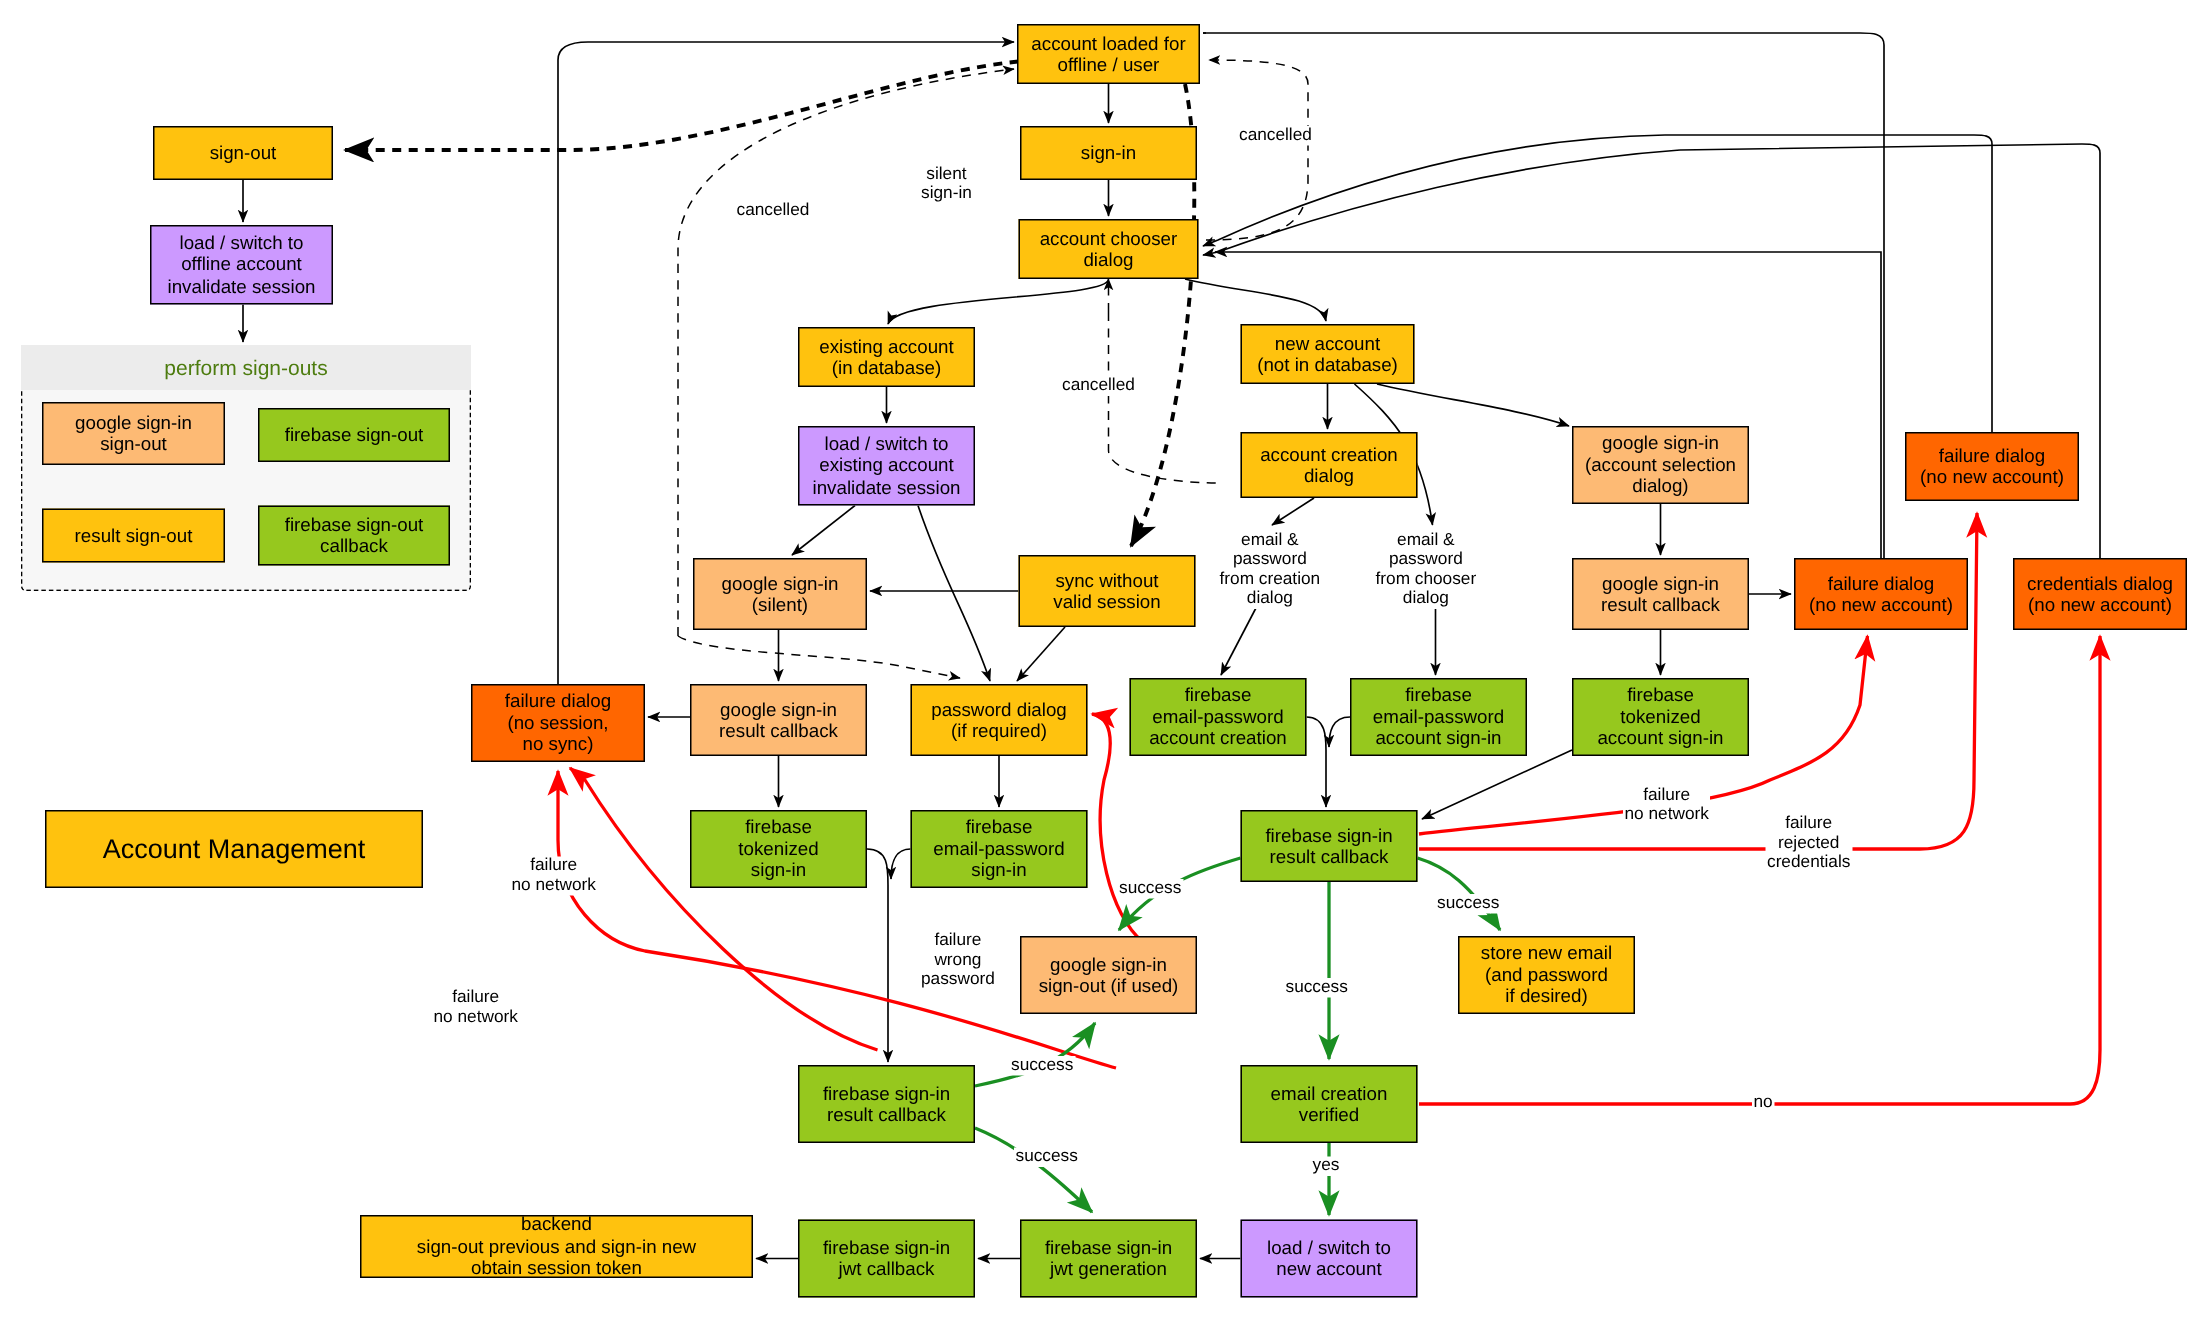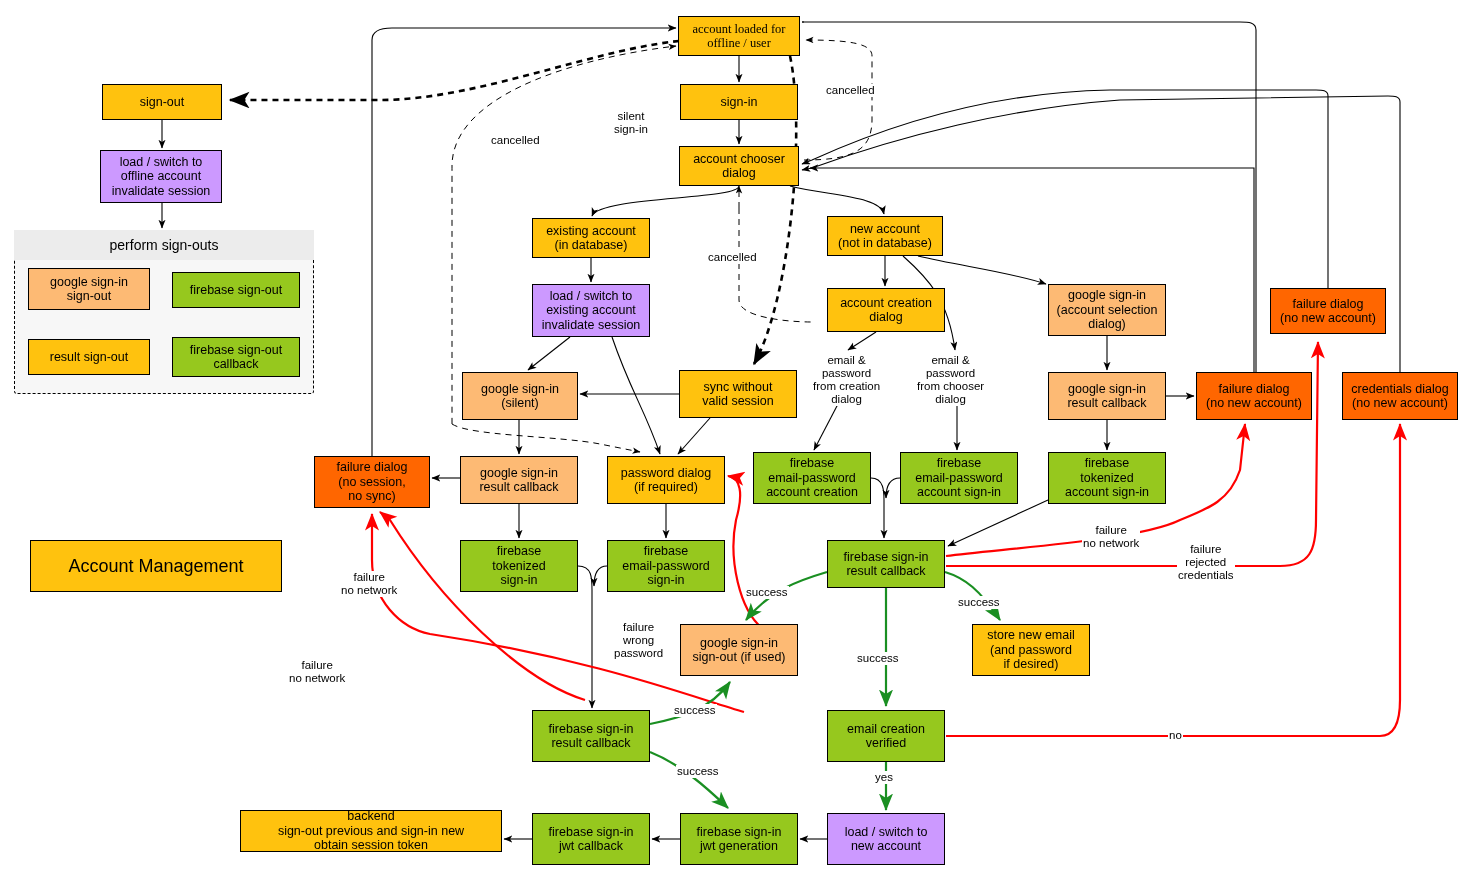--- a/index.html
+++ b/index.html
@@ -10,21 +10,21 @@
         display:flex;align-items:center;justify-content:center;text-align:center;
         font-size:12.5px;line-height:14.5px;color:#000;white-space:pre-line;padding:1px 3px;}
   .c-yellow{background:#FFC20E;}
   .c-purple{background:#CC99FF;}
   .c-blue{background:#fdba74;}
   .c-green{background:#96C81E;}
   .c-orange{background:#FF6600;}
   .title-node{font-size:18px;text-align:right;}
   .cluster{position:absolute;box-sizing:border-box;border:1px dashed #000;background:#F7F7F7;border-radius:3px;}
   .cluster-head{position:absolute;box-sizing:border-box;background:#ECECEC;
-        display:flex;align-items:center;justify-content:center;font-size:14px;color:#000000;}
+        display:flex;align-items:center;justify-content:center;font-size:14px;color:#4d7c0f;}
   .elabel{position:absolute;font-size:11.5px;line-height:13px;color:#000;text-align:center;
         white-space:pre-line;background:#fff;padding:0 1px;}
 </style>
 </head>
 <body>
 
 <div id="canvas">
 
   <svg class="edges" viewBox="0 0 1474 881">
     <defs>
@@ -154,21 +154,21 @@
       <path d="M886,762 L886,810"></path>
       <path d="M650,724 C680,718 710,710 730,682"></path>
       <path d="M650,752 C680,764 705,786 728,808"></path>
     </g>
   </svg>
 
   <div class="cluster" style="left:14px;top:230px;width:300px;height:164px;"></div>
   <div class="cluster-head" style="left:14px;top:230px;width:300px;height:30px;">perform sign-outs</div>
 
   <div id="nodes">
-      <div class="node c-yellow" style="left: 678px; top: 16px; width: 122px; height: 40px; font-family: Liberation Serif, serif;">account loaded for
+      <div class="node c-yellow" style="left: 678px; top: 16px; width: 122px; height: 40px;">account loaded for
 offline / user</div>
       <div class="node c-yellow" style="left: 102px; top: 84px; width: 120px; height: 36px;">sign-out</div>
       <div class="node c-yellow" style="left: 680px; top: 84px; width: 118px; height: 36px;">sign-in</div>
       <div class="node c-purple" style="left: 100px; top: 150px; width: 122px; height: 53px;">load / switch to
 offline account
 invalidate session</div>
       <div class="node c-yellow" style="left: 679px; top: 146px; width: 120px; height: 40px;">account chooser
 dialog</div>
       <div class="node c-blue" style="left: 28px; top: 268px; width: 122px; height: 42px;">google sign-in
 sign-out</div>

